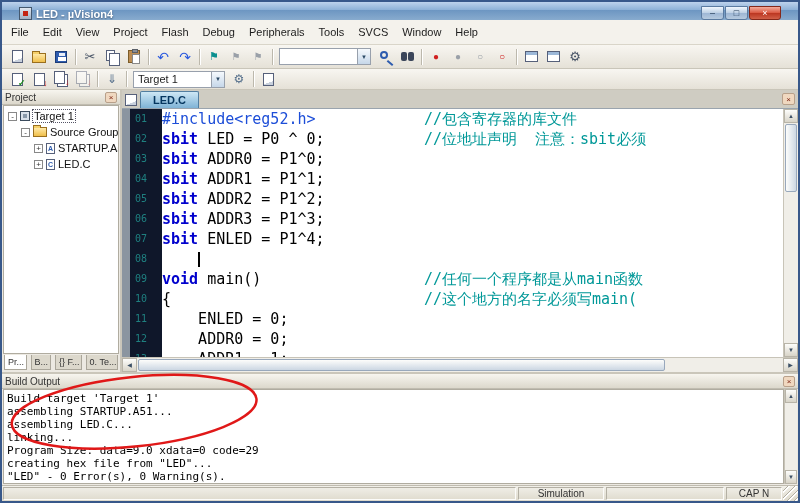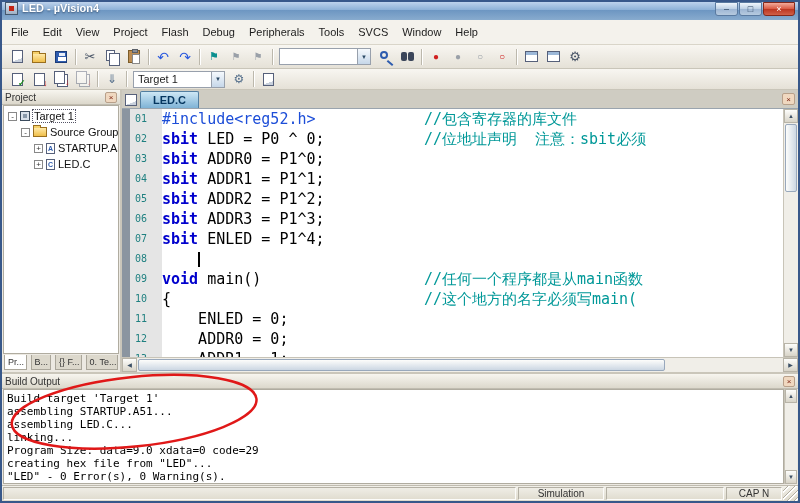--- a/index.html
+++ b/index.html
@@ -1,21 +1,21 @@
 <!DOCTYPE html>
 <html><head>
 <meta charset="utf-8">
 <style>
   *{margin:0;padding:0;box-sizing:border-box}
   html,body{width:800px;height:503px;overflow:hidden;font-family:"Liberation Sans",sans-serif}
   .window{position:relative;width:800px;height:503px;border:2px solid #38588a;display:flex;flex-direction:column;background:#ece9e2}
   .annot{position:absolute;left:0;top:0;width:100%;height:100%;pointer-events:none;z-index:20}
 
   
-  .titlebar{height:18px;flex:none;display:flex;align-items:flex-start;gap:4px;padding:0 3px;
+  .titlebar{height:18px;flex:none;display:flex;align-items:flex-end;gap:4px;padding:0 17px;
     background:linear-gradient(#bdd2ec,#8cb0d6 45%,#6d96c2 46%,#88abce)}
   .app-icon{width:13px;height:13px;flex:none;background:linear-gradient(#dfe6ef,#9fb0c4);border:1px solid #44586e;position:relative}
   .app-icon::after{content:"";position:absolute;left:3px;top:3px;width:5px;height:5px;background:#c32414}
   .title-text{flex:1;font-size:11px;font-weight:bold;color:#fff;text-shadow:0 1px 2px #3a5576;white-space:nowrap}
   .win-btns{display:flex;gap:1px}
   .win-btn{width:23px;height:14px;border:1px solid #5a7aa0;border-radius:0 0 3px 3px;font-size:9px;line-height:12px;text-align:center;color:#223a55;
     background:linear-gradient(#f0f6fd,#bccfe4 50%,#9db6d4 51%,#b6cadf)}
   .win-btn.close{width:32px;color:#fff;border-color:#84281a;background:linear-gradient(#f3ab9b,#d95740 50%,#bb3520 51%,#d16048)}
 
   
@@ -74,21 +74,21 @@
 
   .editor-zone{flex:1;display:flex;flex-direction:column;min-width:0}
   .tabbar{height:19px;flex:none;display:flex;align-items:flex-end;gap:3px;padding:1px 3px 0;background:#cfccc2;border-bottom:1px solid #9aa4ae}
   .tab-mini{width:12px;height:12px;margin-bottom:2px}
   .ed-tab{height:17px;display:flex;align-items:center;background:linear-gradient(#cde7f5,#7fb3d6);border:1px solid #527ea0;border-bottom:none;
     font-size:11px;font-weight:bold;color:#05365f;padding:0 12px;border-radius:2px 2px 0 0}
   .tab-x{margin-left:auto;width:13px;height:12px;margin-bottom:3px;font-size:8px;line-height:11px;text-align:center;color:#7c2210;border:1px solid #b8a08a;background:#f0d8c0;border-radius:2px}
   .ed-wrap{flex:1;display:flex;min-height:0}
   .ed-content{flex:1;background:#fff;overflow:hidden;min-width:0}
   .ed-line{display:flex;height:20px}
-  .ed-num{flex:none;width:40px;background:#e5e5e5;border-left:8px solid #8b95a0;color:#1f8080;
+  .ed-num{flex:none;width:40px;background:#0f172a;border-left:8px solid #8b95a0;color:#1f8080;
     font-family:"DejaVu Sans Mono",monospace;font-size:10px;line-height:20px;padding-left:5px}
   .ed-text{font-family:"DejaVu Sans Mono","Liberation Mono",monospace;font-size:15px;line-height:20px;white-space:pre;color:#000}
   .c-k{color:#0000cd;font-weight:bold}
   .c-p{color:#1d4ed8}
   .c-m{color:#009898}
   .c-n{color:#000}
   .caret{display:inline-block;width:2px;height:15px;background:#000;vertical-align:middle}
 
   .vscroll{width:15px;flex:none;background:#f0eee8;border-left:1px solid #c8c4b8;display:flex;flex-direction:column}
   .vscroll.slim{width:13px}

